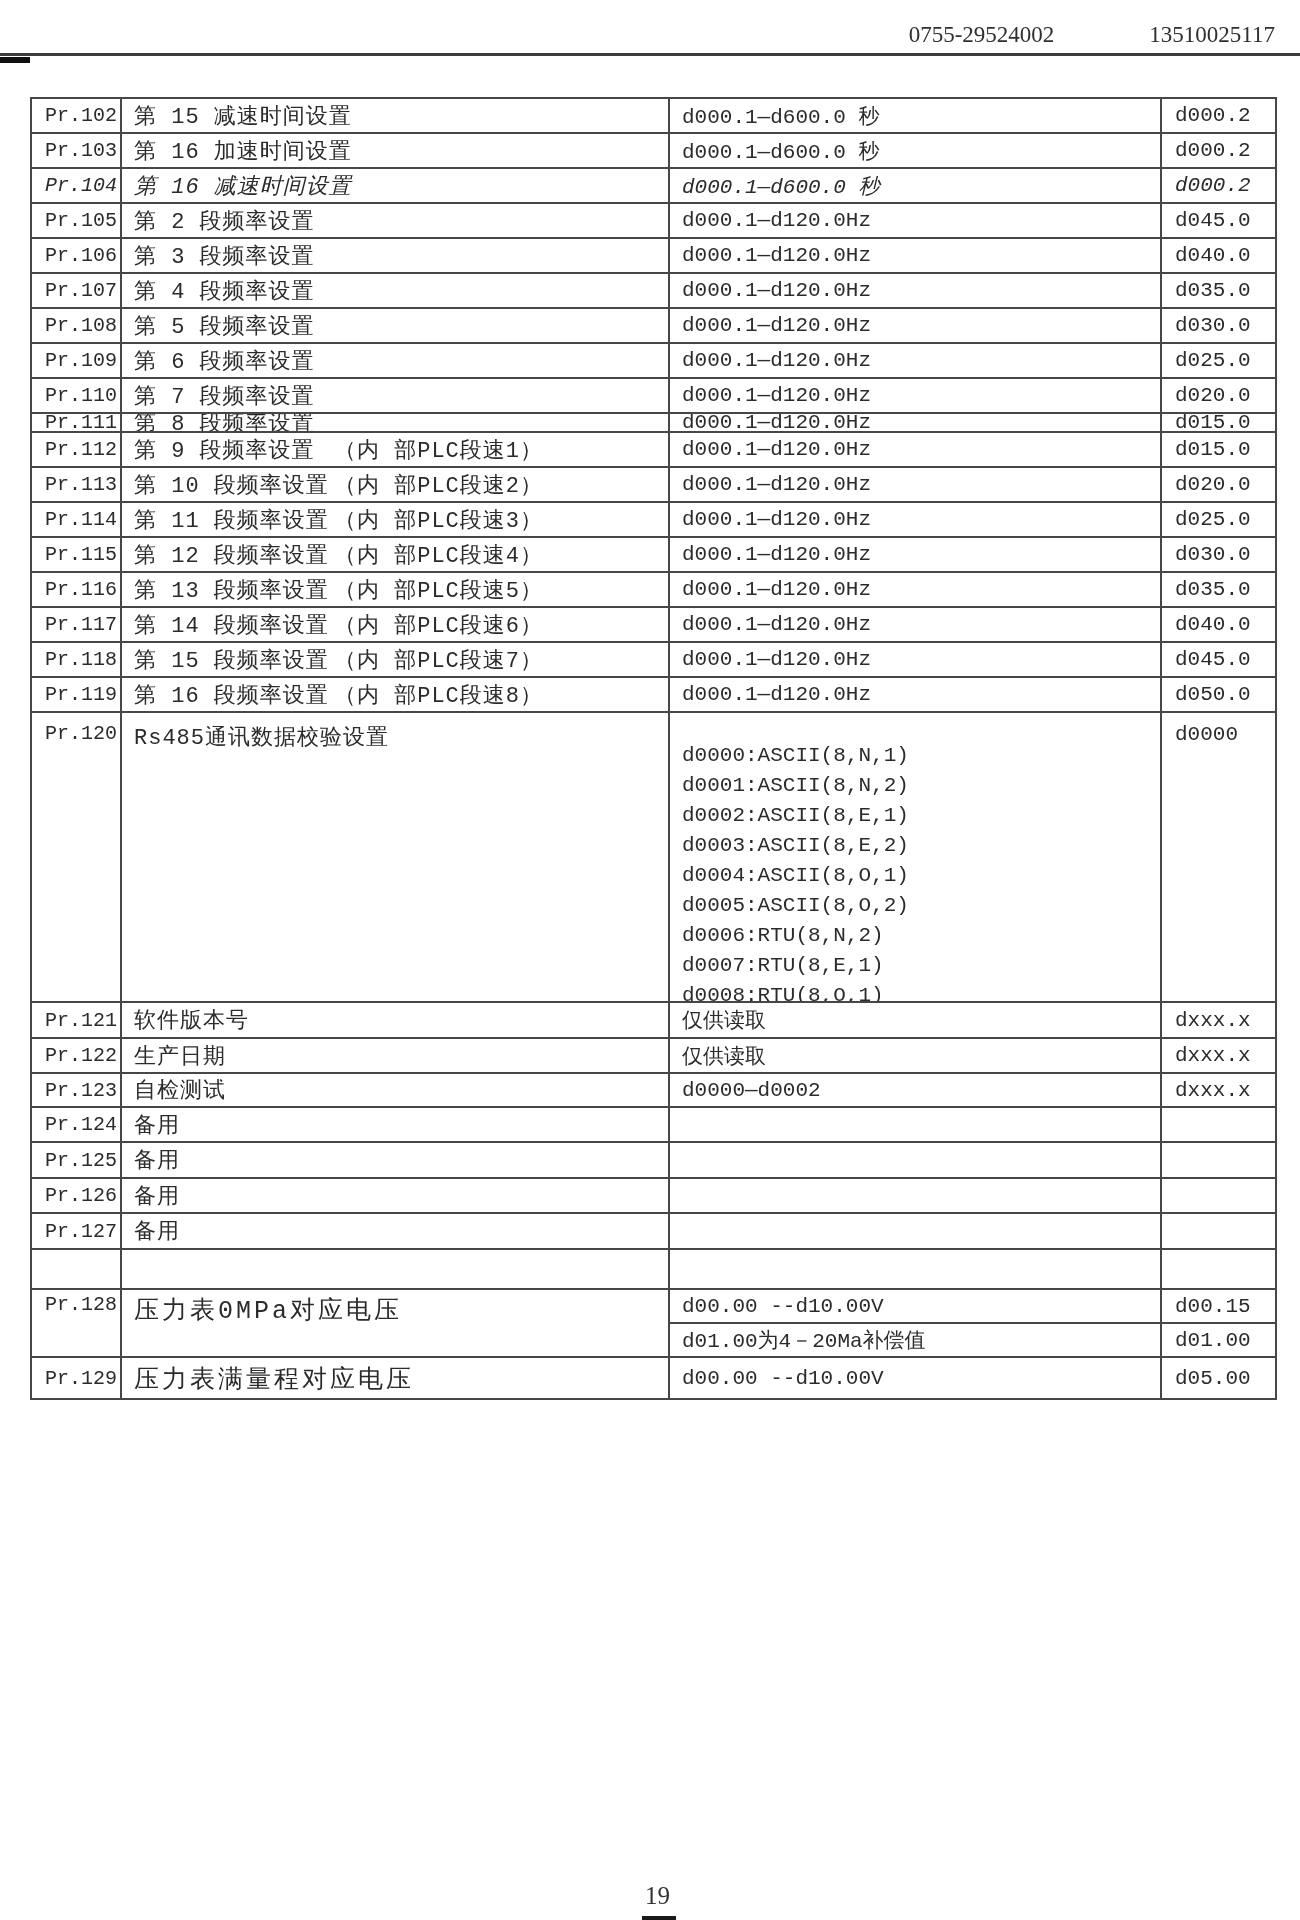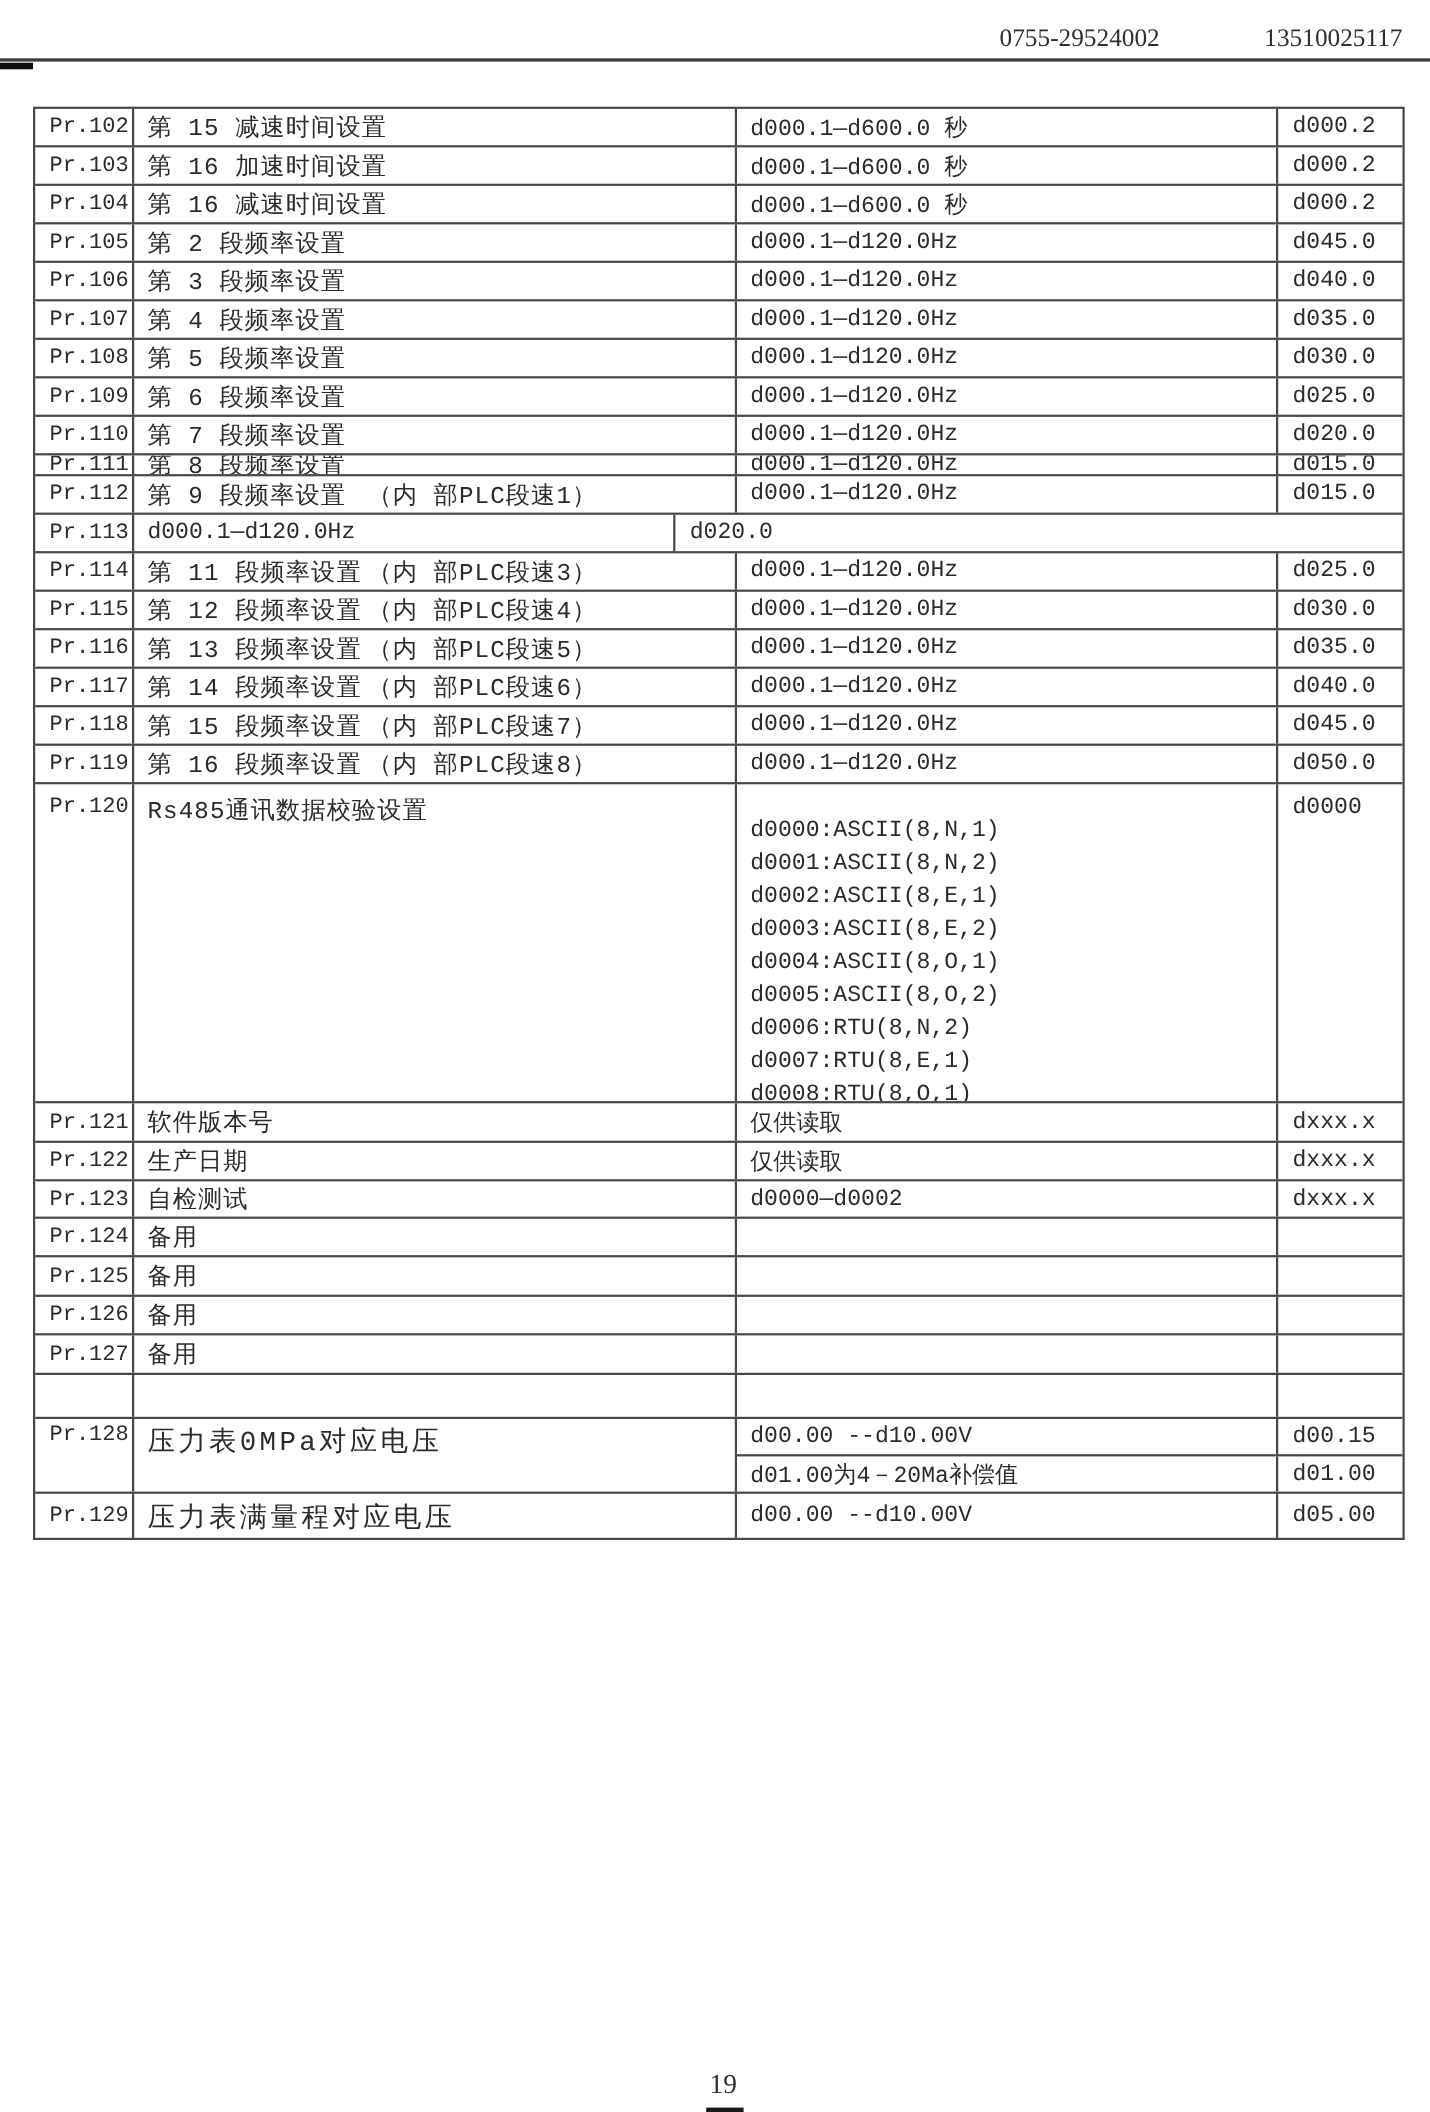--- a/index.html
+++ b/index.html
@@ -92,21 +92,21 @@
         <div class="cell default-cell">d000.2</div>
       </div>
       <div class="t-row" style="height: 35px;">
         <div class="cell id-cell">Pr.103</div>
         <div class="cell name-cell">
           <div class="nm">第 16 加速时间设置</div>
         </div>
         <div class="cell range-cell">d000.1—d600.0 秒</div>
         <div class="cell default-cell">d000.2</div>
       </div>
-      <div class="t-row" style="height: 35px;">
+      <div class="t-row" style="height: 35px; font-style: italic;">
         <div class="cell id-cell">Pr.104</div>
         <div class="cell name-cell">
           <div class="nm">第 16 减速时间设置</div>
         </div>
         <div class="cell range-cell">d000.1—d600.0 秒</div>
         <div class="cell default-cell">d000.2</div>
       </div>
       <div class="t-row" style="height: 35px;">
         <div class="cell id-cell">Pr.105</div>
         <div class="cell name-cell">
@@ -167,20 +167,24 @@
         <div class="cell id-cell">Pr.112</div>
         <div class="cell name-cell">
           <div class="nm">第 9 段频率设置</div>
           <div class="annotation">（内 部PLC段速1）</div>
         </div>
         <div class="cell range-cell">d000.1—d120.0Hz</div>
         <div class="cell default-cell">d015.0</div>
       </div>
       <div class="t-row" style="height: 35px;">
         <div class="cell id-cell">Pr.113</div>
+        <div class="cell name-cell">
+          <div class="nm">第 10 段频率设置</div>
+          <div class="annotation">（内 部PLC段速2）</div>
+        </div>
         <div class="cell range-cell">d000.1—d120.0Hz</div>
         <div class="cell default-cell">d020.0</div>
       </div>
       <div class="t-row" style="height: 35px;">
         <div class="cell id-cell">Pr.114</div>
         <div class="cell name-cell">
           <div class="nm">第 11 段频率设置</div>
           <div class="annotation">（内 部PLC段速3）</div>
         </div>
         <div class="cell range-cell">d000.1—d120.0Hz</div>

